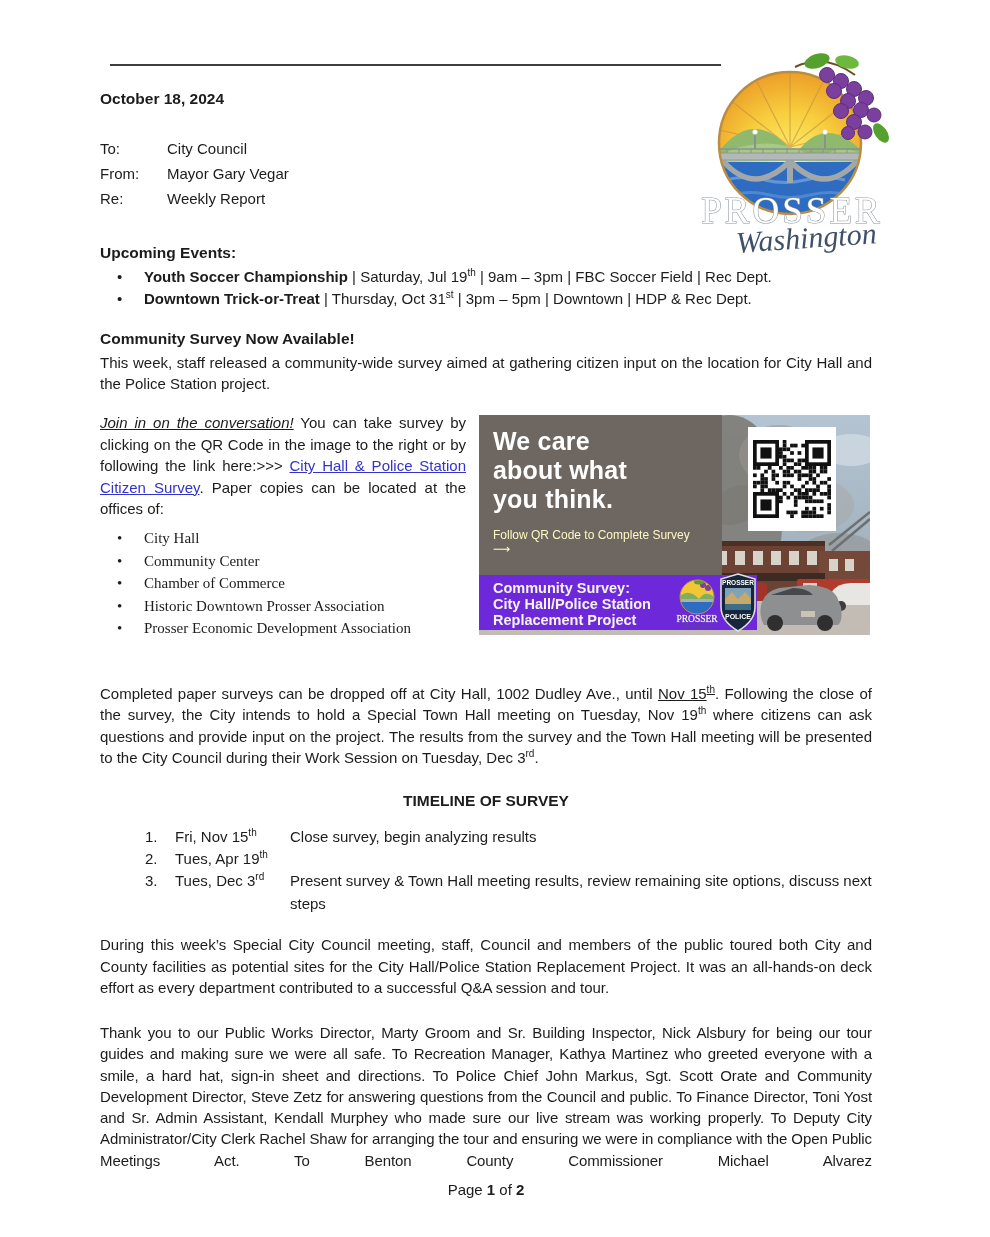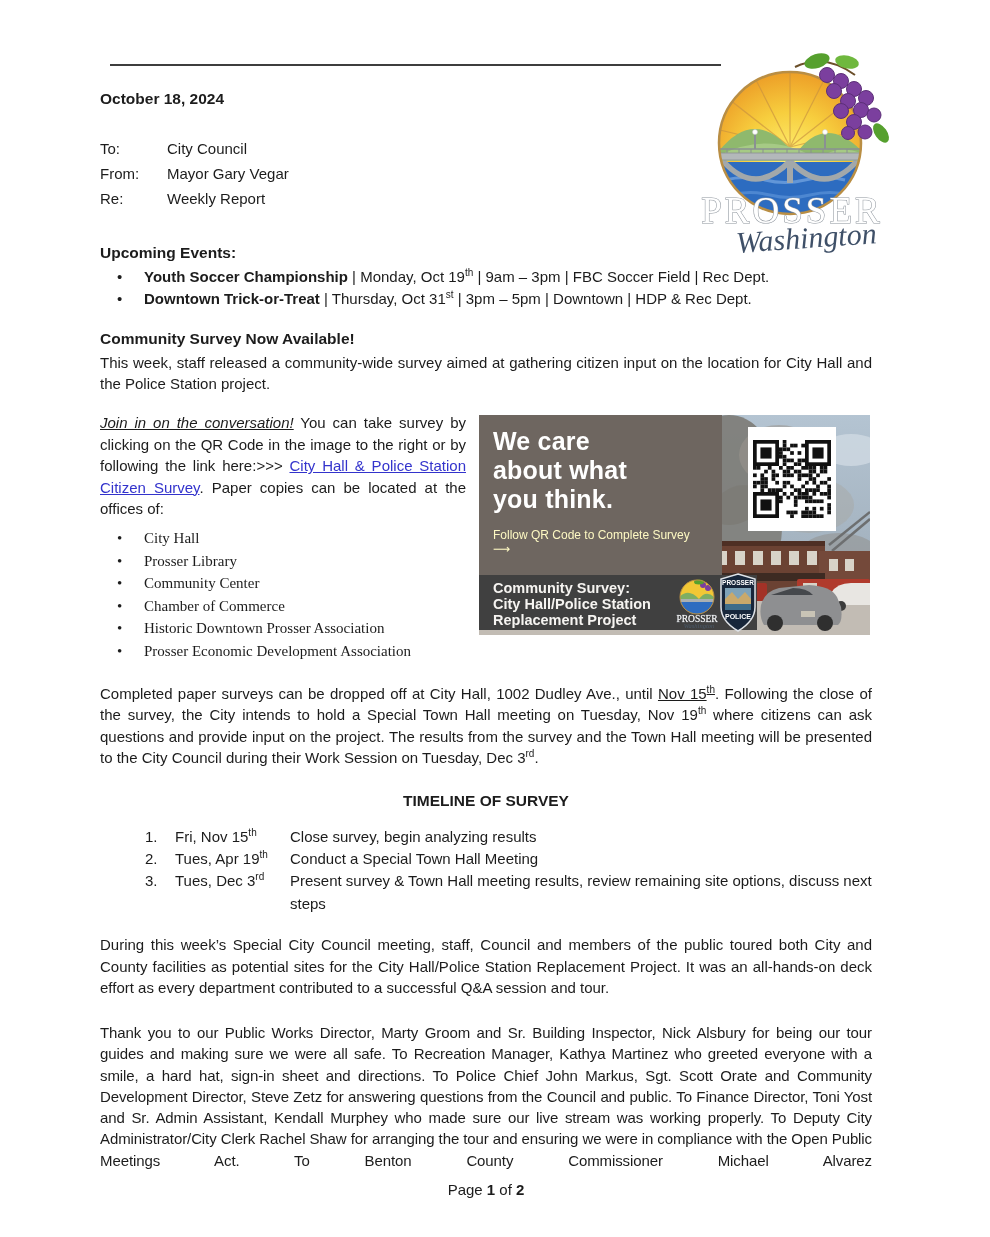--- a/index.html
+++ b/index.html
@@ -180,39 +180,38 @@
     <div class="memo-row">
       <span class="memo-label">Re:</span>
       <span>Weekly Report</span>
     </div>
   </div>
 
   <div class="abs events">
     <div class="sec-head">Upcoming Events:</div>
     <div class="bullet-list">
       <div class="bullet-item">
-        <span class="ev-name">Youth Soccer Championship</span><span> | Monday, Oct 19</span><span class="sup">th</span><span> | 9am – 3pm | FBC Soccer Field | Rec Dept.</span>
+        <span class="ev-name">Youth Soccer Championship</span><span> | Saturday, Jul 19</span><span class="sup">th</span><span> | 9am – 3pm | FBC Soccer Field | Rec Dept.</span>
       </div>
       <div class="bullet-item">
         <span class="ev-name">Downtown Trick-or-Treat</span><span> | Thursday, Oct 31</span><span class="sup">st</span><span> | 3pm – 5pm | Downtown | HDP &amp; Rec Dept.</span>
       </div>
     </div>
   </div>
 
   <div class="abs survey-head sec-head">Community Survey Now Available!</div>
   <p class="abs intro">This week, staff released a community-wide survey aimed at gathering citizen input on the location for City Hall and the Police Station project.</p>
 
   <div class="abs twocol">
     <div class="leftcol">
       <p class="join">
         <span class="join-lead">Join in on the conversation!</span><span> You can take survey by clicking on the QR Code in the image to the right or by following the link here:&gt;&gt;&gt; </span><a class="survey-link" href="#">City Hall &amp; Police Station Citizen Survey</a><span>. Paper copies can be located at the offices of:</span>
       </p>
       <div class="bullet-list offices">
         <div class="bullet-item">City Hall</div>
-        <div class="bullet-item">Prosser Library</div>
         <div class="bullet-item">Community Center</div>
         <div class="bullet-item">Chamber of Commerce</div>
         <div class="bullet-item">Historic Downtown Prosser Association</div>
         <div class="bullet-item">Prosser Economic Development Association</div>
       </div>
     </div>
 
     <div class="flyer">
 
       <svg class="flyer-photo" viewBox="0 0 391 220" preserveAspectRatio="none">
@@ -427,21 +426,21 @@
         <div class="flyer-headline">
           <div>We care</div>
           <div>about what</div>
           <div>you think.</div>
         </div>
         <div class="flyer-caption">
           <span>Follow QR Code to Complete Survey </span><span class="flyer-arrow">⟶</span>
         </div>
       </div>
 
-      <div class="flyer-banner" style="background: #404040;">
+      <div class="flyer-banner" style="background: #6d28d9;">
         <div>Community Survey:</div>
         <div>City Hall/Police Station</div>
         <div>Replacement Project</div>
       </div>
 
       <svg class="mini-seal" viewBox="0 0 44 52">
         <defs>
             <clipPath id="miniClip">
               <circle cx="22" cy="19" r="17"></circle>
             </clipPath>
@@ -478,21 +477,20 @@
   <div class="abs timeline-head">TIMELINE OF SURVEY</div>
   <div class="timeline" style="position:absolute;">
     <div class="tl-row">
       <span>1.</span>
       <span><span>Fri, Nov 15</span><span class="sup">th</span></span>
       <span>Close survey, begin analyzing results</span>
     </div>
     <div class="tl-row">
       <span>2.</span>
       <span><span>Tues, Apr 19</span><span class="sup">th</span></span>
-      <span>Conduct a Special Town Hall Meeting</span>
     </div>
     <div class="tl-row">
       <span>3.</span>
       <span><span>Tues, Dec 3</span><span class="sup">rd</span></span>
       <span>Present survey &amp; Town Hall meeting results, review remaining site options, discuss next steps</span>
     </div>
   </div>
 
   <p class="abs tour">During this week’s Special City Council meeting, staff, Council and members of the public toured both City and County facilities as potential sites for the City Hall/Police Station Replacement Project. It was an all-hands-on deck effort as every department contributed to a successful Q&amp;A session and tour.</p>
   <p class="abs thanks">Thank you to our Public Works Director, Marty Groom and Sr. Building Inspector, Nick Alsbury for being our tour guides and making sure we were all safe. To Recreation Manager, Kathya Martinez who greeted everyone with a smile, a hard hat, sign-in sheet and directions. To Police Chief John Markus, Sgt. Scott Orate and Community Development Director, Steve Zetz for answering questions from the Council and public. To Finance Director, Toni Yost and Sr. Admin Assistant, Kendall Murphey who made sure our live stream was working properly. To Deputy City Administrator/City Clerk Rachel Shaw for arranging the tour and ensuring we were in compliance with the Open Public Meetings Act. To Benton County Commissioner Michael Alvarez</p>

